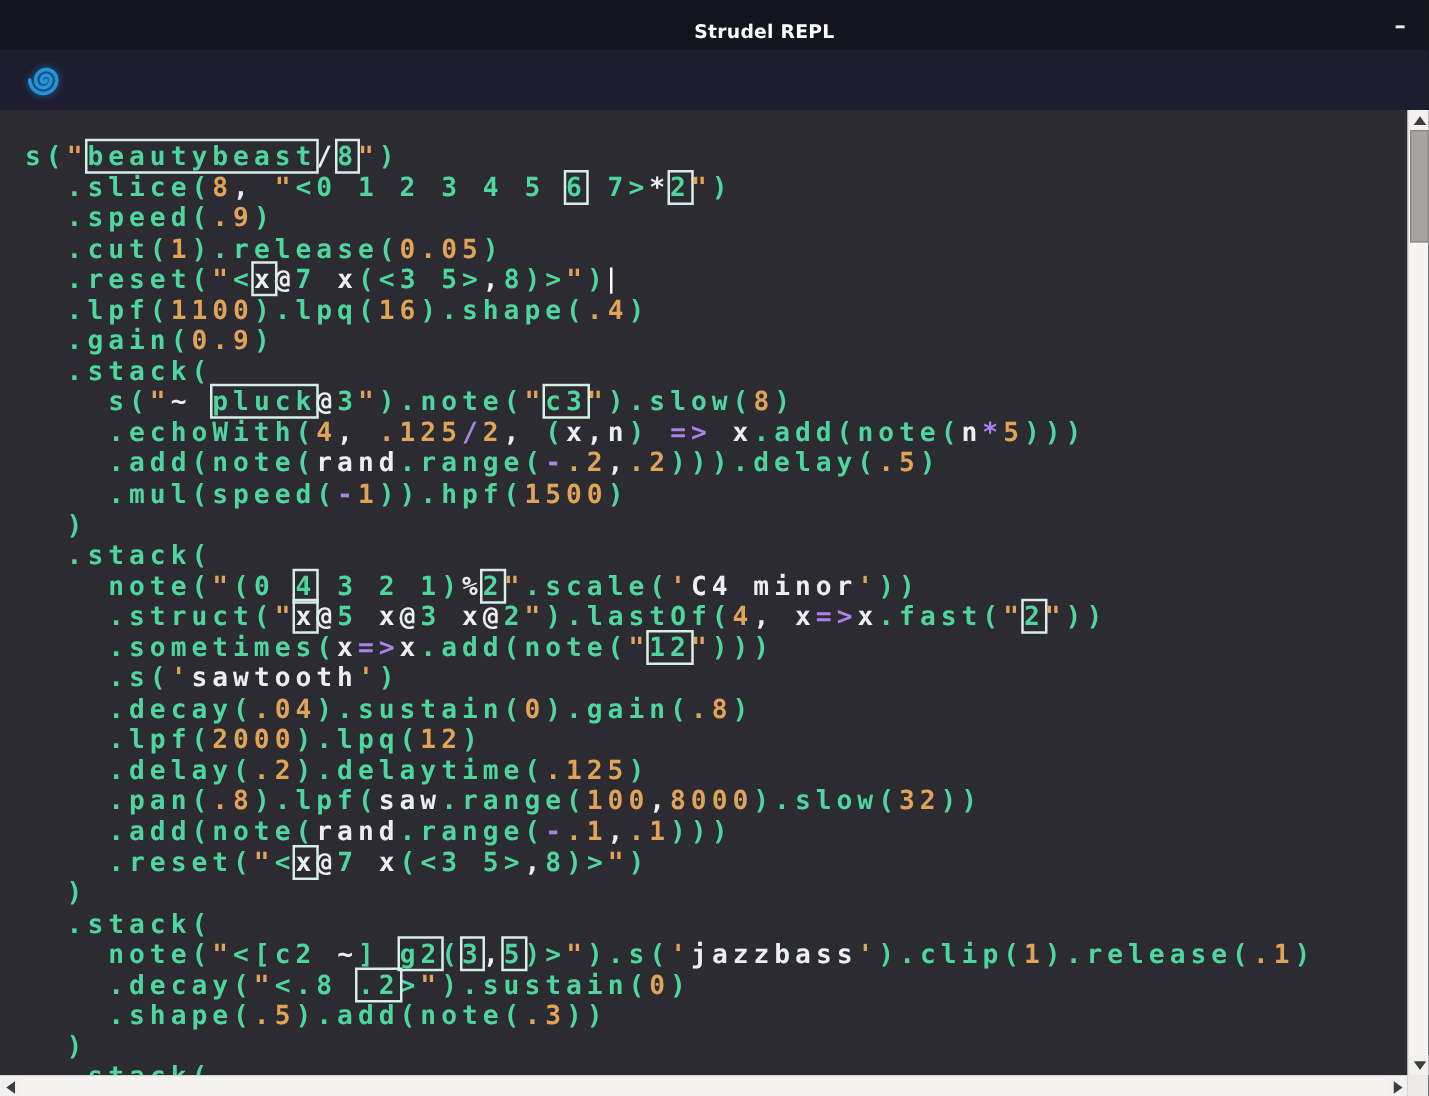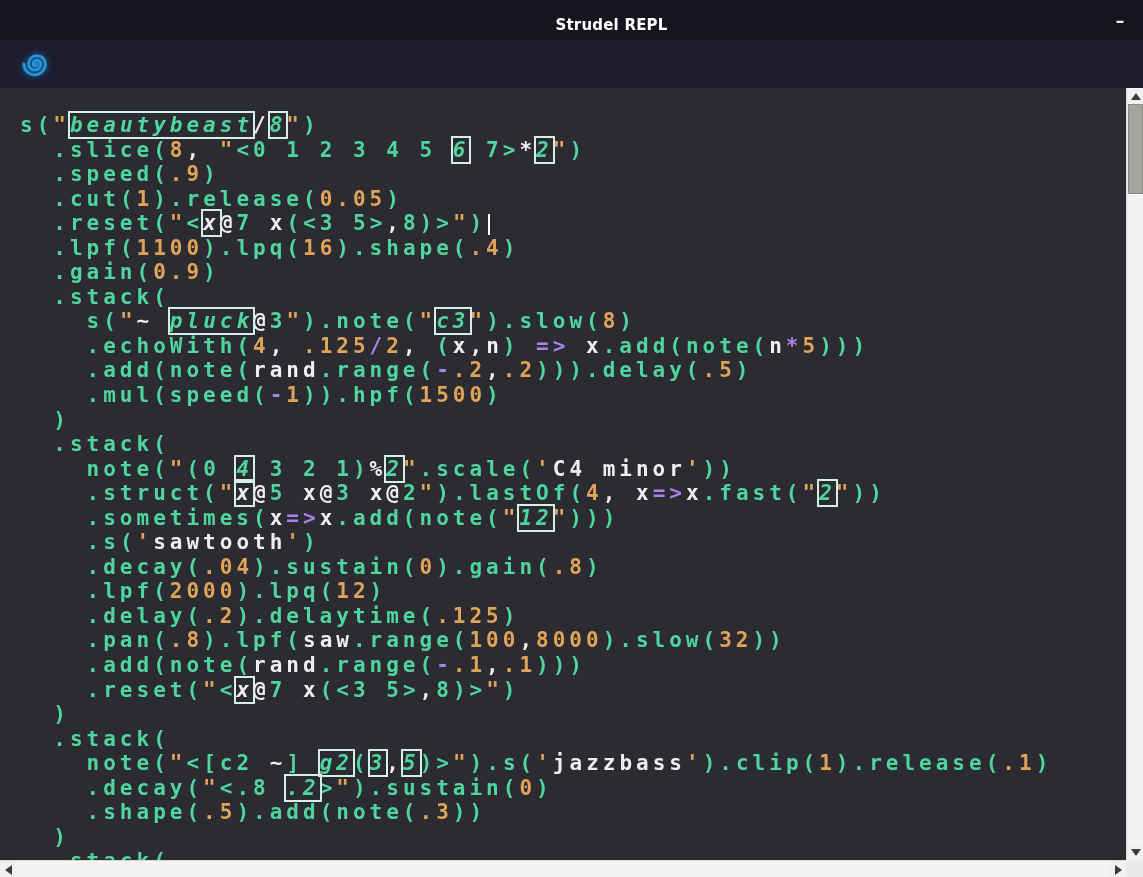--- a/index.html
+++ b/index.html
@@ -20,21 +20,21 @@
   
   #code{position:absolute;left:0;top:88px;width:1126px;height:772px;background:#2b2b31;overflow:hidden;box-sizing:border-box;padding:25px 0 0 20px;
         font-family:"DejaVu Sans Mono",monospace;font-weight:700;font-size:21px;line-height:24.55px;letter-spacing:4px;white-space:pre;}
   .line{height:24.55px;}
   .tk-f{color:#4fd69f;}
   .tk-m{color:#4fd69f;}
   .tk-n{color:#e0a458;}
   .tk-q{color:#e0a458;}
   .tk-o{color:#ab82ea;}
   .tk-w{color:#eceff1;}
-  .boxed{outline:2px solid #d6efe6;outline-offset:0px;font-style:italic;}
+  .boxed{outline:2px solid #d6efe6;outline-offset:0px;}
   .tk-cur{display:inline-block;width:2px;height:21px;background:#ffffff;vertical-align:middle;margin-left:2px;}
 
   
   #vscroll{position:absolute;left:1126px;top:88px;width:17px;height:772px;background:#f5f4f2;border-left:1px solid #d8d6d4;box-sizing:border-box;}
   #hscroll{position:absolute;left:0;top:860px;width:1126px;height:17px;background:#f5f4f2;border-top:1px solid #d8d6d4;box-sizing:border-box;}
   #sb-corner{position:absolute;left:1126px;top:860px;width:17px;height:17px;background:#eceae8;}
   .sb-btn{position:absolute;display:flex;align-items:center;justify-content:center;background:#f2f1ef;cursor:pointer;}
   .tri-up{width:0;height:0;border-left:5px solid transparent;border-right:5px solid transparent;border-bottom:7px solid #3c3c3c;}
   .tri-down{width:0;height:0;border-left:5px solid transparent;border-right:5px solid transparent;border-top:7px solid #3c3c3c;}
   .tri-left{width:0;height:0;border-top:5px solid transparent;border-bottom:5px solid transparent;border-right:7px solid #3c3c3c;}

